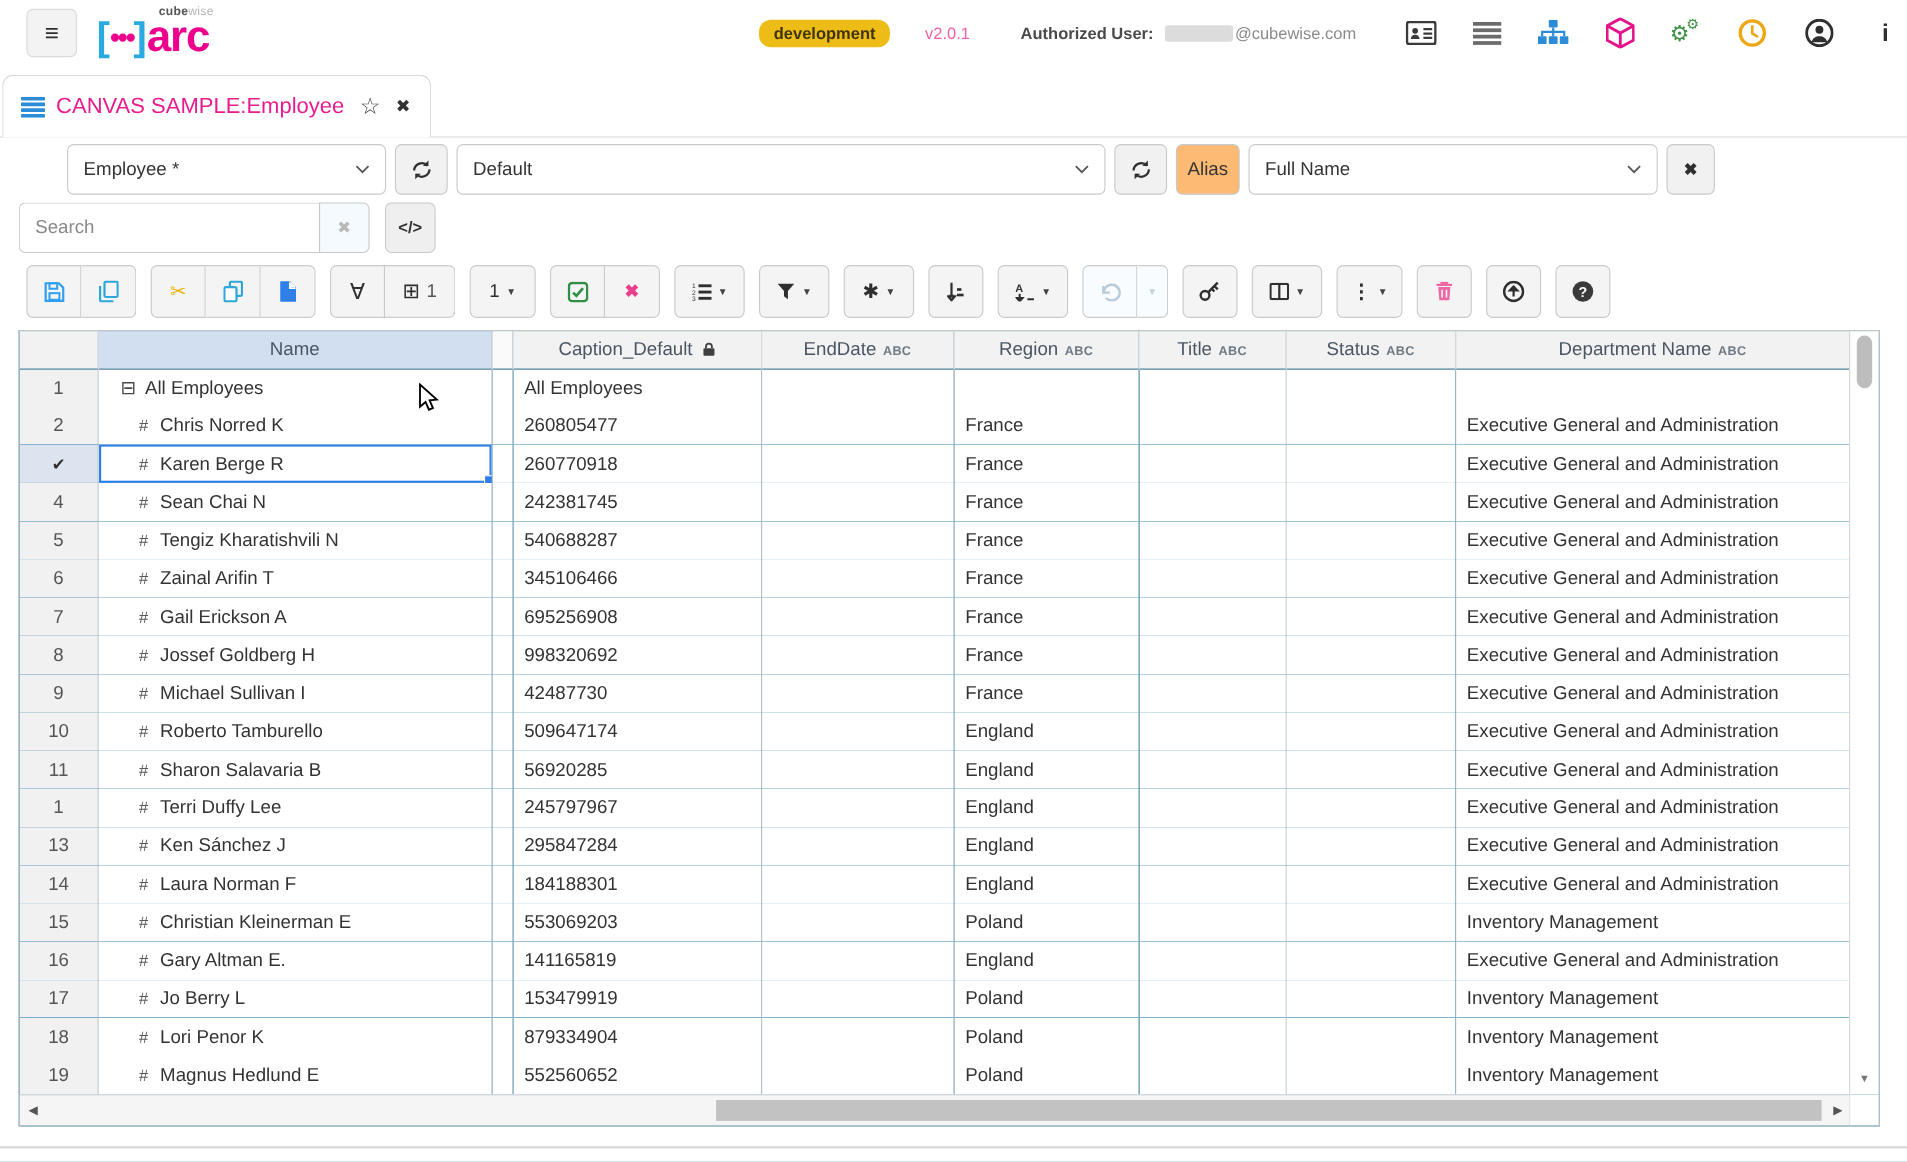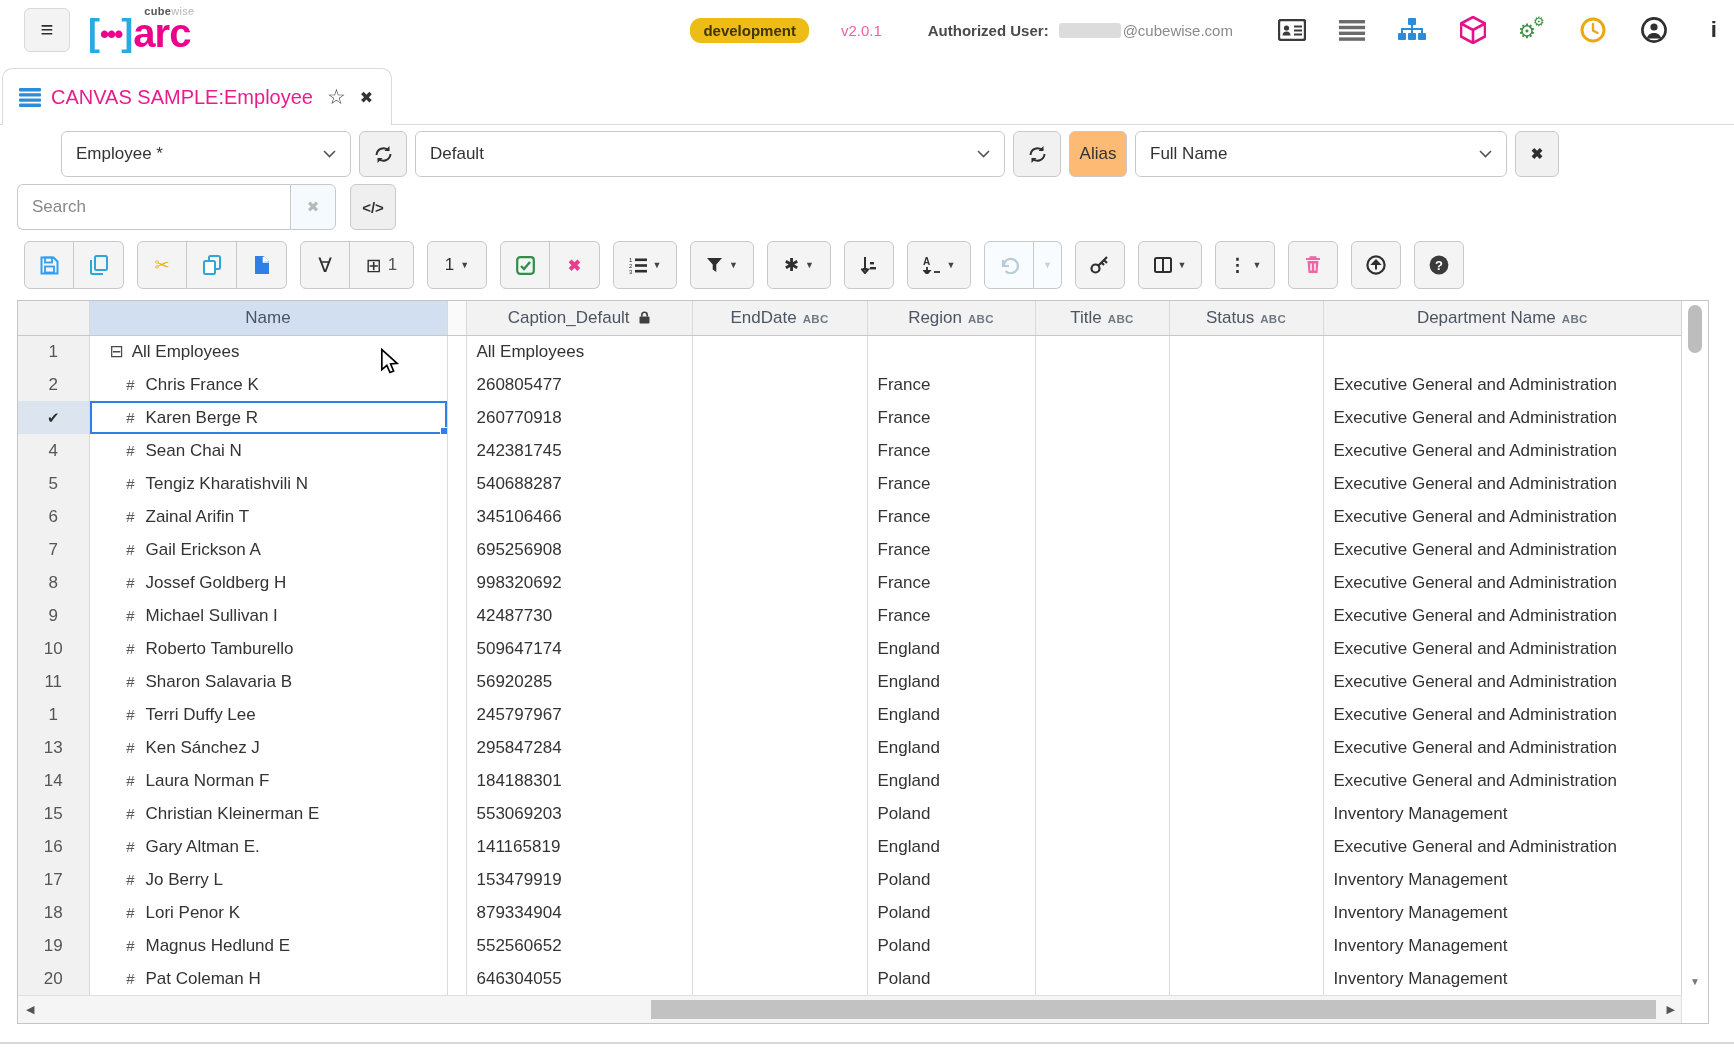--- a/index.html
+++ b/index.html
@@ -473,21 +473,21 @@
           <td></td>
           <td class="val">All Employees</td>
           <td class="val"></td>
           <td class="val"></td>
           <td class="val"></td>
           <td class="val"></td>
           <td class="val"></td>
         </tr>
         <tr>
           <td class="rownum">2</td>
-          <td class="cname"><span class="ticon-l">#</span><span class="ntext">Chris France K</span></td>
+          <td class="cname"><span class="ticon-l">#</span><span class="ntext">Chris Norred K</span></td>
           <td></td>
           <td class="val">260805477</td>
           <td class="val"></td>
           <td class="val">France</td>
           <td class="val"></td>
           <td class="val"></td>
           <td class="val">Executive General and Administration</td>
         </tr>
         <tr>
           <td class="rownum selnum">✔</td>
@@ -663,31 +663,20 @@
           <td class="val">Poland</td>
           <td class="val"></td>
           <td class="val"></td>
           <td class="val">Inventory Management</td>
         </tr>
         <tr>
           <td class="rownum">19</td>
           <td class="cname"><span class="ticon-l">#</span><span class="ntext">Magnus Hedlund E</span></td>
           <td></td>
           <td class="val">552560652</td>
-          <td class="val"></td>
-          <td class="val">Poland</td>
-          <td class="val"></td>
-          <td class="val"></td>
-          <td class="val">Inventory Management</td>
-        </tr>
-        <tr>
-          <td class="rownum">20</td>
-          <td class="cname"><span class="ticon-l">#</span><span class="ntext">Pat Coleman H</span></td>
-          <td></td>
-          <td class="val">646304055</td>
           <td class="val"></td>
           <td class="val">Poland</td>
           <td class="val"></td>
           <td class="val"></td>
           <td class="val">Inventory Management</td>
         </tr>
       </tbody>
   </table>
   <div class="vscroll">
     <div class="vthumb"></div>

